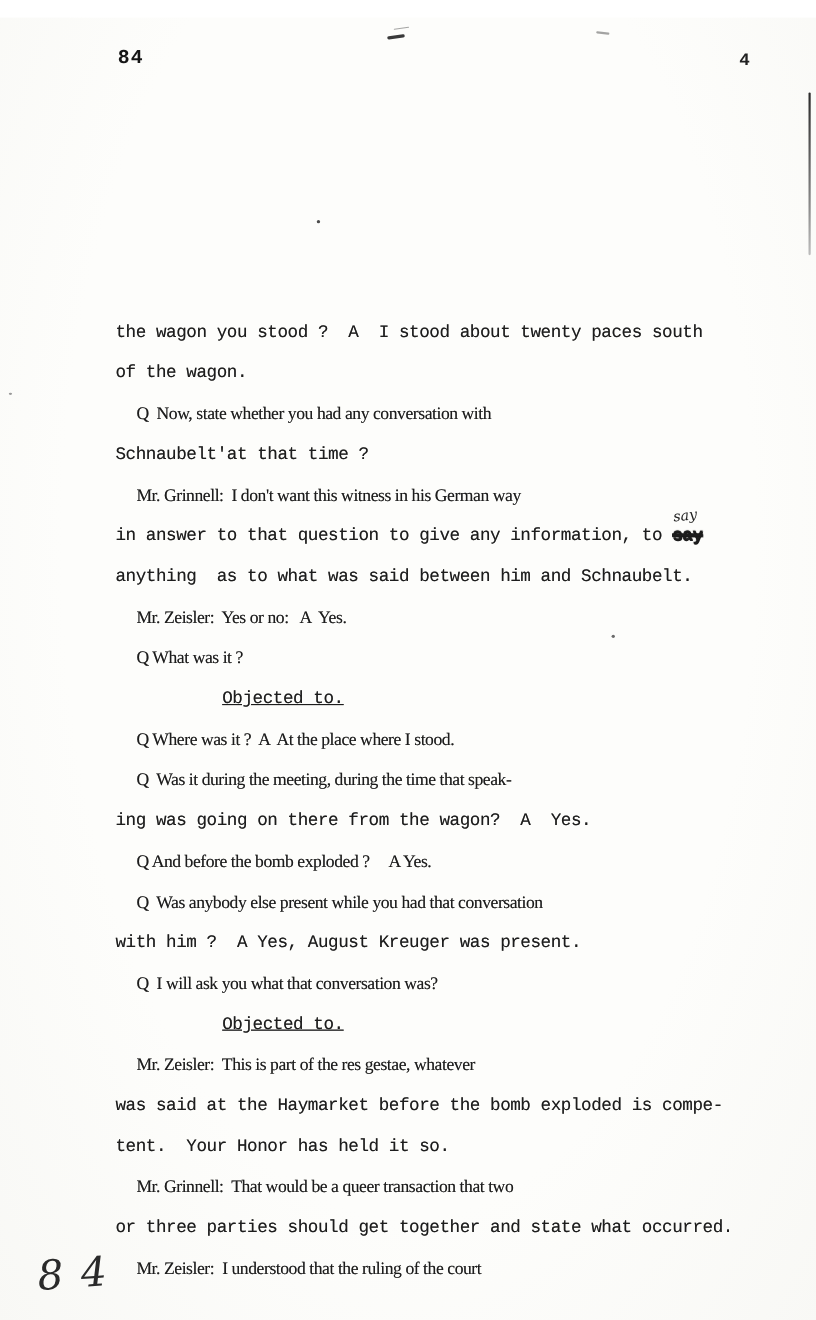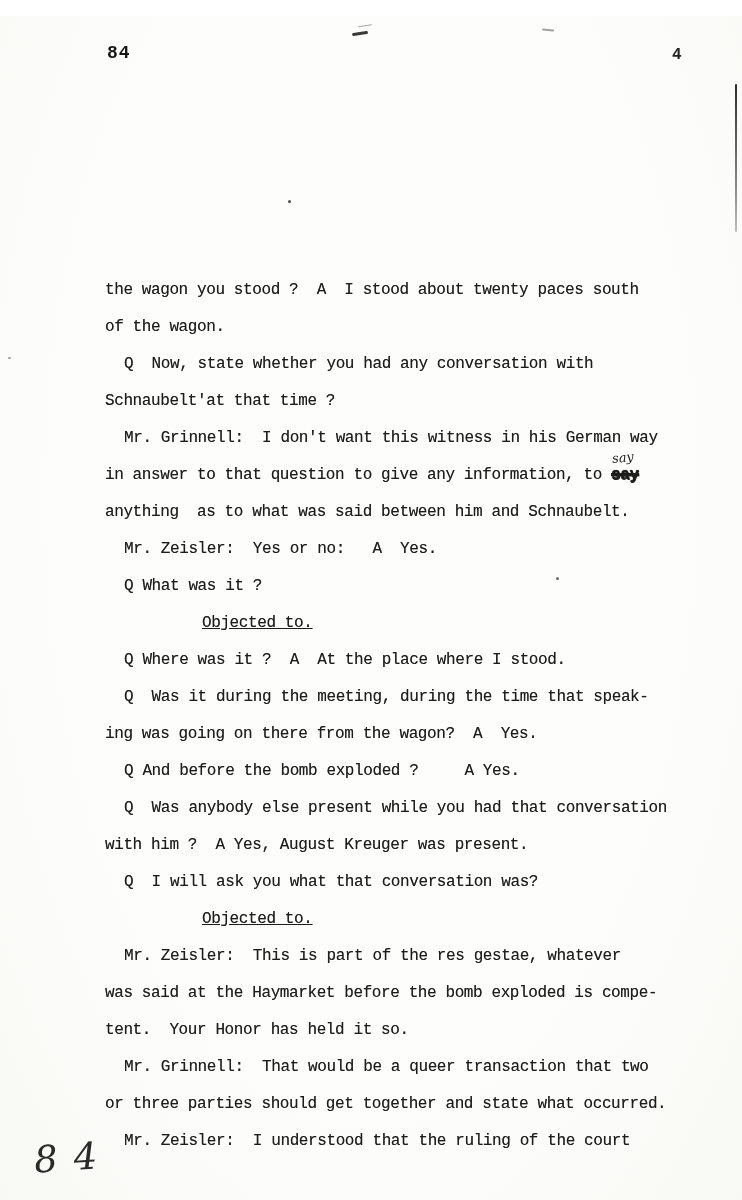--- a/index.html
+++ b/index.html
@@ -36,32 +36,32 @@
     left: 672px;
     top: 30px;
     font-size: 16px;
     font-weight: bold;
     color: #222;
   }
   
   .transcript {
     position: absolute;
     left: 105px;
-    top: 256px;
+    top: 268px;
     width: 600px;
     font-size: 16px;
     letter-spacing: -0.4px;
     line-height: 37px;
     white-space: pre-wrap;
     color: #1d1d1d;
     text-shadow: 0 0 0.5px rgba(20,20,20,0.55);
   }
   .line { height: 37px; }
   .indent-0 { padding-left: 0; }
-  .indent-1 { padding-left: 19px; }
+  .indent-1 { padding-left: 19px; font-family: Liberation Serif, serif; }
   .indent-2 { padding-left: 97px; text-decoration: underline; }
   
   .struck {
     position: relative;
     font-weight: bold;
     text-decoration: line-through;
     -webkit-text-decoration: line-through;
     text-decoration-thickness: 3px;
     text-shadow: 0 0 1px #111, 0.5px 0.5px 0 #222;
   }

